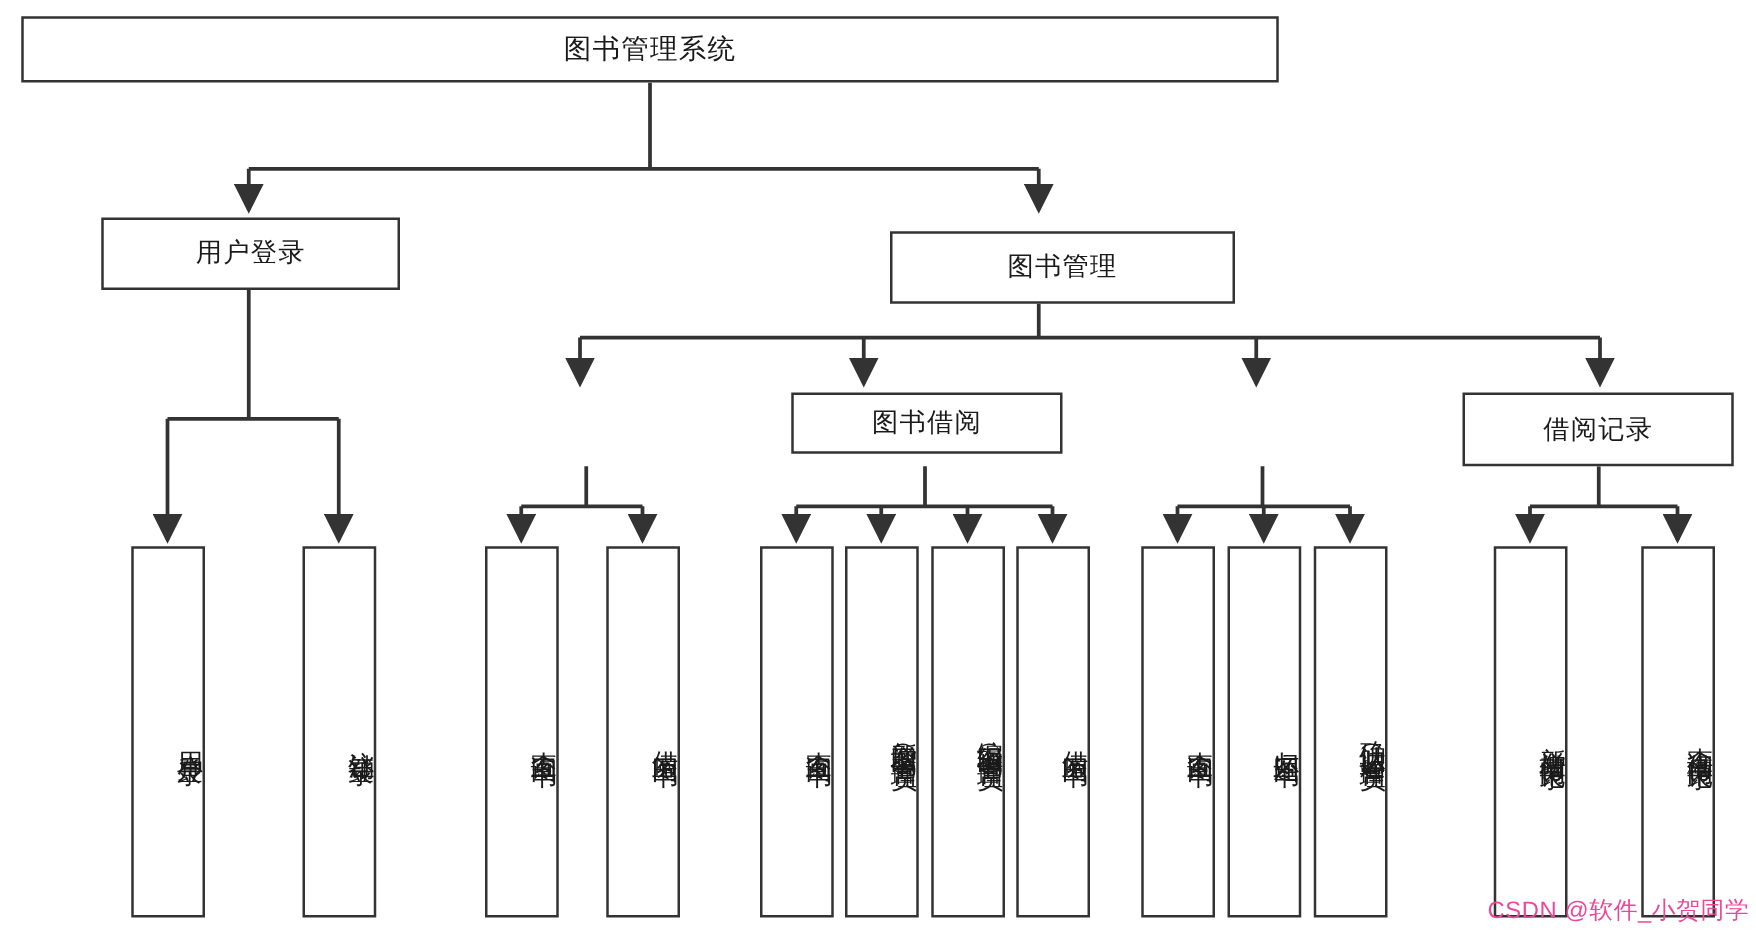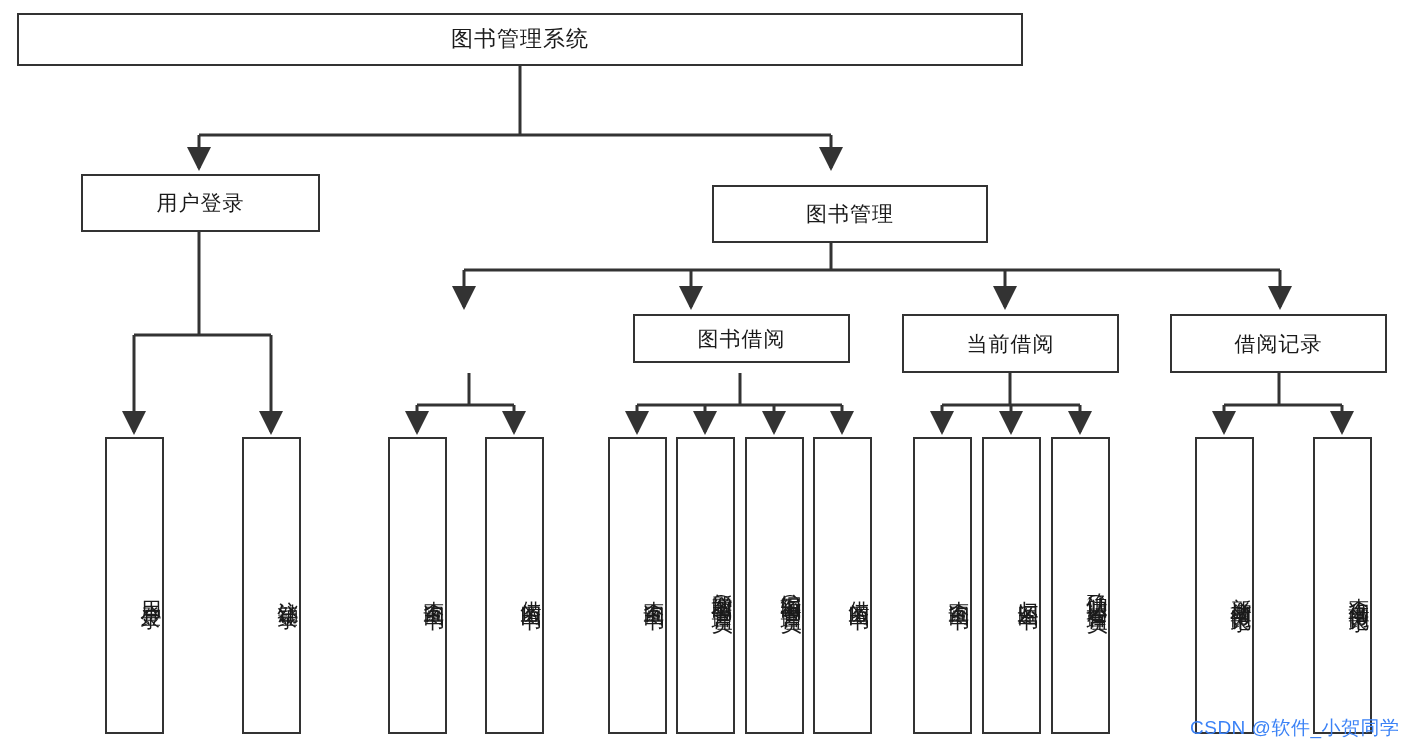--- a/index.html
+++ b/index.html
@@ -55,21 +55,21 @@
     line-height: 1;
   }
   .node.v .vtext {
     writing-mode: vertical-rl;
     text-orientation: upright;
     display: block;
     white-space: nowrap;
   }
   .watermark {
     position: absolute;
-    color: #3b82f6;
+    color: #ec4899;
     font-size: 19px;
     letter-spacing: 0.5px;
     white-space: nowrap;
     z-index: 3;
   }
 </style>
 </head>
 <body>
 
 <div id="canvas">
@@ -131,23 +131,20 @@
   <div class="node h" style="left:81px; top:174px; width:239px; height:58px;">
     <span>用户登录</span>
   </div>
   <div class="node h" style="left:712px; top:174px; width:276px; height:58px;margin-top:11px;">
     <span>图书管理</span>
   </div>
 
   <div class="node h" style="left:633px; top:314px; width:217px; height:49px;">
     <span>图书借阅</span>
   </div>
-  <div class="node h" style="left:902px; top:314px; width:217px; height:59px;">
-    <span>当前借阅</span>
-  </div>
   <div class="node h" style="left:1170px; top:314px; width:217px; height:59px;">
     <span>借阅记录</span>
   </div>
 
   <div class="node v" style="left:105px; top:437px; width:59px; height:297px;">
     <span class="vtext">用户登录</span>
   </div>
   <div class="node v" style="left:242px; top:437px; width:59px; height:297px;">
     <span class="vtext">注销登录</span>
   </div>

